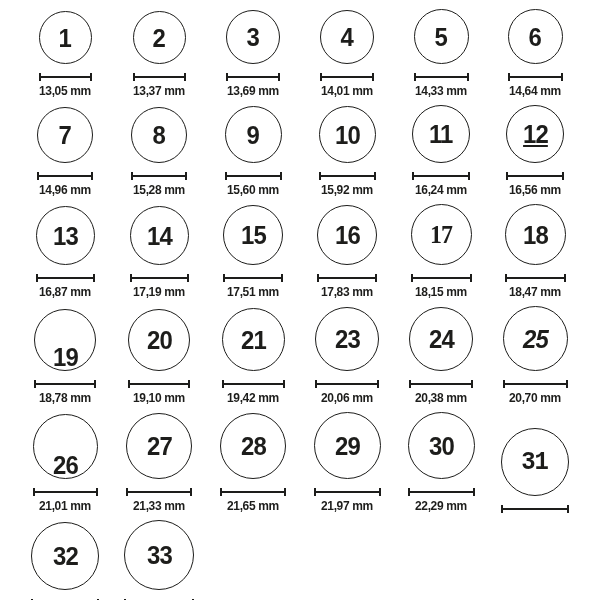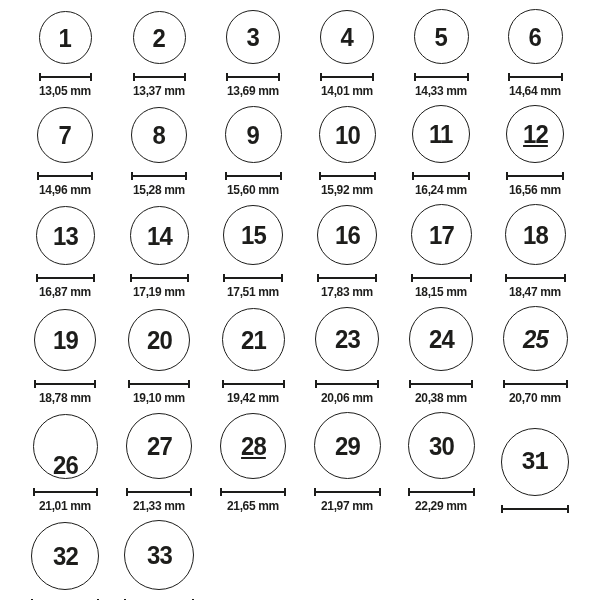--- a/index.html
+++ b/index.html
@@ -180,35 +180,35 @@
       <div class="mm">17,51 mm</div>
     </div>
     <div class="cell">
       <div class="circle" style="width: 60px; height: 60px;">
         <span class="num">16</span>
       </div>
       <div class="measure" style="width: 60px;"></div>
       <div class="mm">17,83 mm</div>
     </div>
     <div class="cell">
-      <div class="circle" style="width: 61px; height: 61px;">
+      <div class="circle" style="width: 61px; height: 61px; font-family: Liberation Serif, serif;">
         <span class="num">17</span>
       </div>
       <div class="measure" style="width: 61px;"></div>
       <div class="mm">18,15 mm</div>
     </div>
     <div class="cell">
       <div class="circle" style="width: 61px; height: 61px;">
         <span class="num">18</span>
       </div>
       <div class="measure" style="width: 61px;"></div>
       <div class="mm">18,47 mm</div>
     </div>
     <div class="cell">
-      <div class="circle" style="width: 62px; height: 62px;">
+      <div class="circle" style="width: 62px; height: 62px; align-items: flex-end;">
         <span class="num">19</span>
       </div>
       <div class="measure" style="width: 62px;"></div>
       <div class="mm">18,78 mm</div>
     </div>
     <div class="cell">
       <div class="circle" style="width: 62px; height: 62px;">
         <span class="num">20</span>
       </div>
       <div class="measure" style="width: 62px;"></div>
@@ -250,21 +250,21 @@
       <div class="mm">21,01 mm</div>
     </div>
     <div class="cell">
       <div class="circle" style="width: 66px; height: 66px;">
         <span class="num">27</span>
       </div>
       <div class="measure" style="width: 66px;"></div>
       <div class="mm">21,33 mm</div>
     </div>
     <div class="cell">
-      <div class="circle" style="width: 66px; height: 66px; text-decoration: underline;">
+      <div class="circle" style="width: 66px; height: 66px;">
         <span class="num">28</span>
       </div>
       <div class="measure" style="width: 66px;"></div>
       <div class="mm">21,65 mm</div>
     </div>
     <div class="cell">
       <div class="circle" style="width: 67px; height: 67px;">
         <span class="num">29</span>
       </div>
       <div class="measure" style="width: 67px;"></div>

